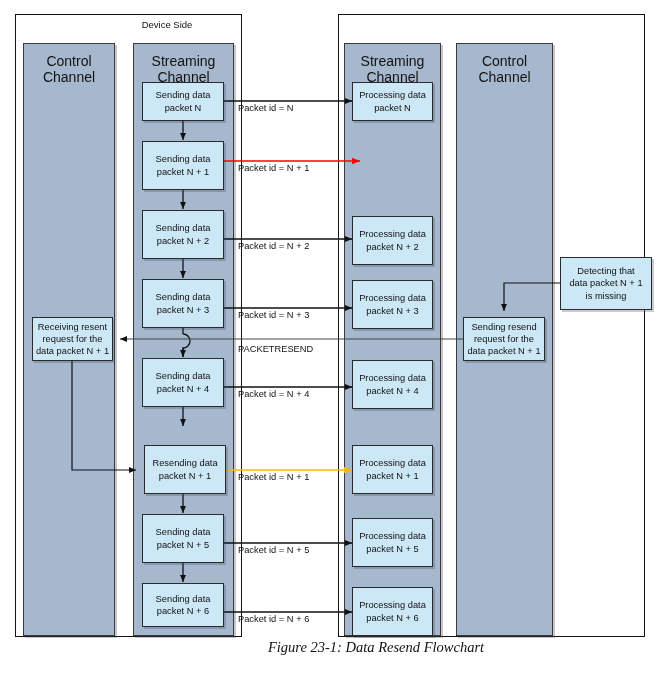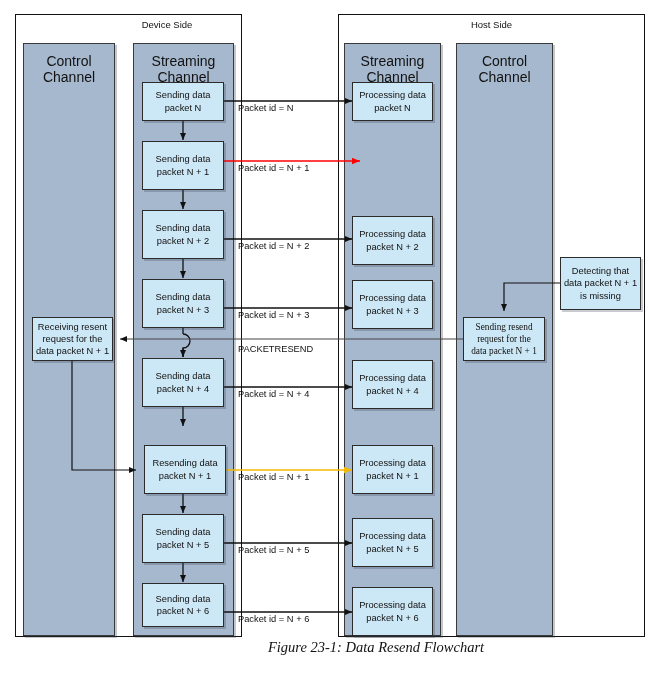--- a/index.html
+++ b/index.html
@@ -29,21 +29,20 @@
 </style>
 </head>
 <body>
 
 <div id="stage">
 
   <div class="frame" style="left:15px;top:14px;width:227px;height:623px;"></div>
   <div class="frame-title" style="left:15px;top:19px;width:274px;margin-left:15px;">Device Side</div>
 
   <div class="frame" style="left:338px;top:14px;width:307px;height:623px;"></div>
-  <div class="frame-title" style="left:338px;top:19px;width:307px;">Host Side</div>
 
   <div class="panel" style="left:23px;top:43px;width:92px;height:593px;"></div>
   <div class="panel-title" style="left:23px;top:53px;width:92px;">Control Channel</div>
 
   <div class="panel" style="left:133px;top:43px;width:101px;height:593px;"></div>
   <div class="panel-title" style="left:133px;top:53px;width:101px;">Streaming Channel</div>
 
   <div class="panel" style="left:344px;top:43px;width:97px;height:593px;"></div>
   <div class="panel-title" style="left:344px;top:53px;width:97px;">Streaming Channel</div>
 
@@ -167,27 +166,27 @@
   </div>
   <div class="node" style="left:352px;top:518px;width:81px;height:49px;">
     <span>Processing data
 packet N + 5</span>
   </div>
   <div class="node" style="left:352px;top:587px;width:81px;height:49px;">
     <span>Processing data
 packet N + 6</span>
   </div>
 
-  <div class="node" style="left:463px;top:317px;width:82px;height:44px;font-family:Liberation Serif, serif;">
+  <div class="node" style="left:463px;top:317px;width:82px;height:44px;">
     <span>Sending resend
 request for the
 data packet N + 1</span>
   </div>
 
-  <div class="node" style="left:560px;top:257px;width:81px;height:53px;">
+  <div class="node" style="left:560px;top:257px;width:92px;height:53px;">
     <span>Detecting that
 data packet N + 1
 is missing</span>
   </div>
 
   <div class="edgelabel" style="left:238px;top:103px;width:110px;">Packet id = N</div>
   <div class="edgelabel" style="left:238px;top:163px;width:110px;">Packet id = N + 1</div>
   <div class="edgelabel" style="left:238px;top:241px;width:110px;">Packet id = N + 2</div>
   <div class="edgelabel" style="left:238px;top:310px;width:110px;">Packet id = N + 3</div>
   <div class="edgelabel" style="left:238px;top:344px;width:110px;">PACKETRESEND</div>

